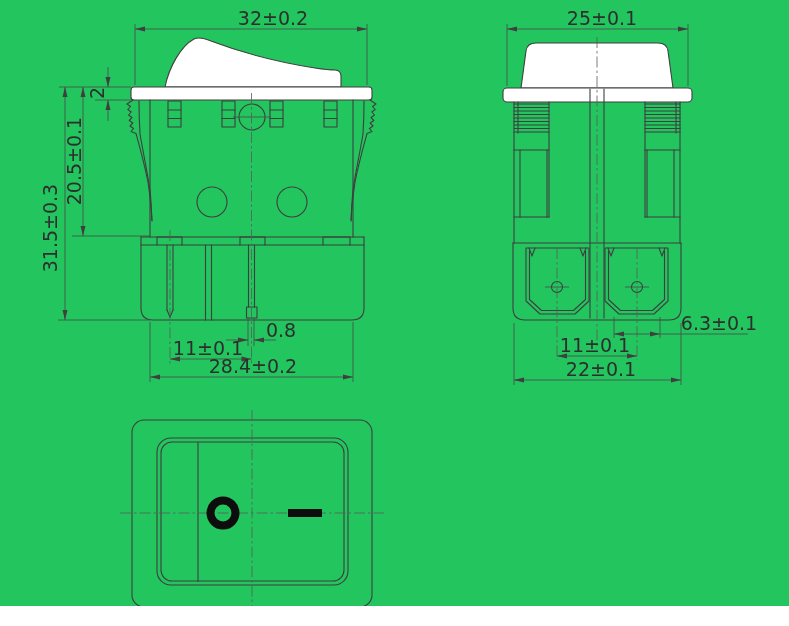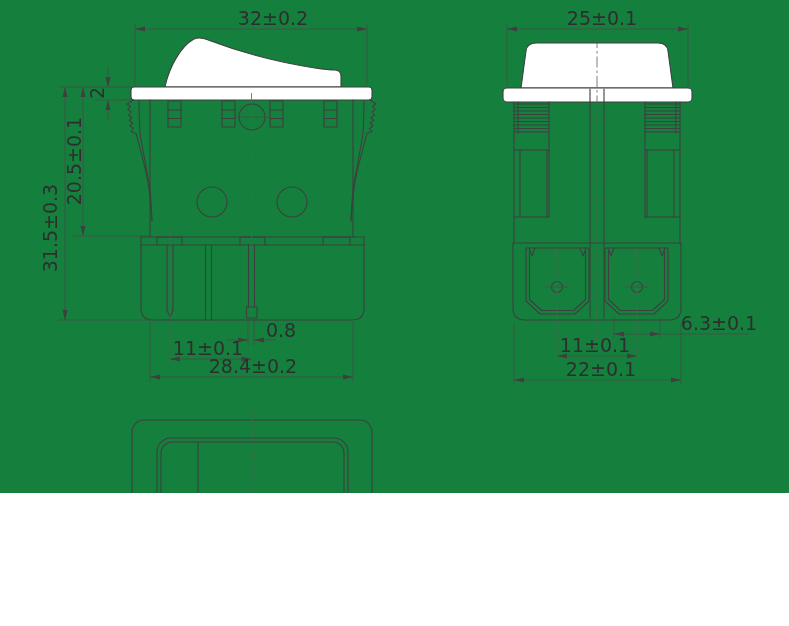--- a/index.html
+++ b/index.html
@@ -1,16 +1,16 @@
 <!DOCTYPE html>
 <html><head>
 <meta charset="utf-8">
 <style>
   html,body{margin:0;padding:0;background:#ffffff;}
-  .stage{position:relative;width:789px;height:493px;background:#15803d;overflow:hidden;
+  .stage{position:relative;width:789px;height:606px;background:#22c55e;overflow:hidden;
          font-family:"DejaVu Sans","Liberation Sans",sans-serif;text-decoration:underline;}
   svg{display:block;}
   svg text{font-family:"DejaVu Sans","Liberation Sans",sans-serif;font-size:19px;fill:#2e2e2e;}
   .obj{stroke:#3f3f3f;stroke-width:1.1;fill:none;stroke-linejoin:round;stroke-linecap:round;}
   .objf{stroke:#3f3f3f;stroke-width:1.1;fill:#ffffff;stroke-linejoin:round;}
   .thin{stroke:#4a4a4a;stroke-width:0.8;fill:none;}
   .cl{stroke:#5a5a5a;stroke-width:0.8;fill:none;stroke-dasharray:11 3 2.5 3;}
   .arr{fill:#3f3f3f;stroke:none;}
   .sym{fill:#0d0d0d;stroke:none;}
   .symring{fill:none;stroke:#0d0d0d;stroke-width:8;}

